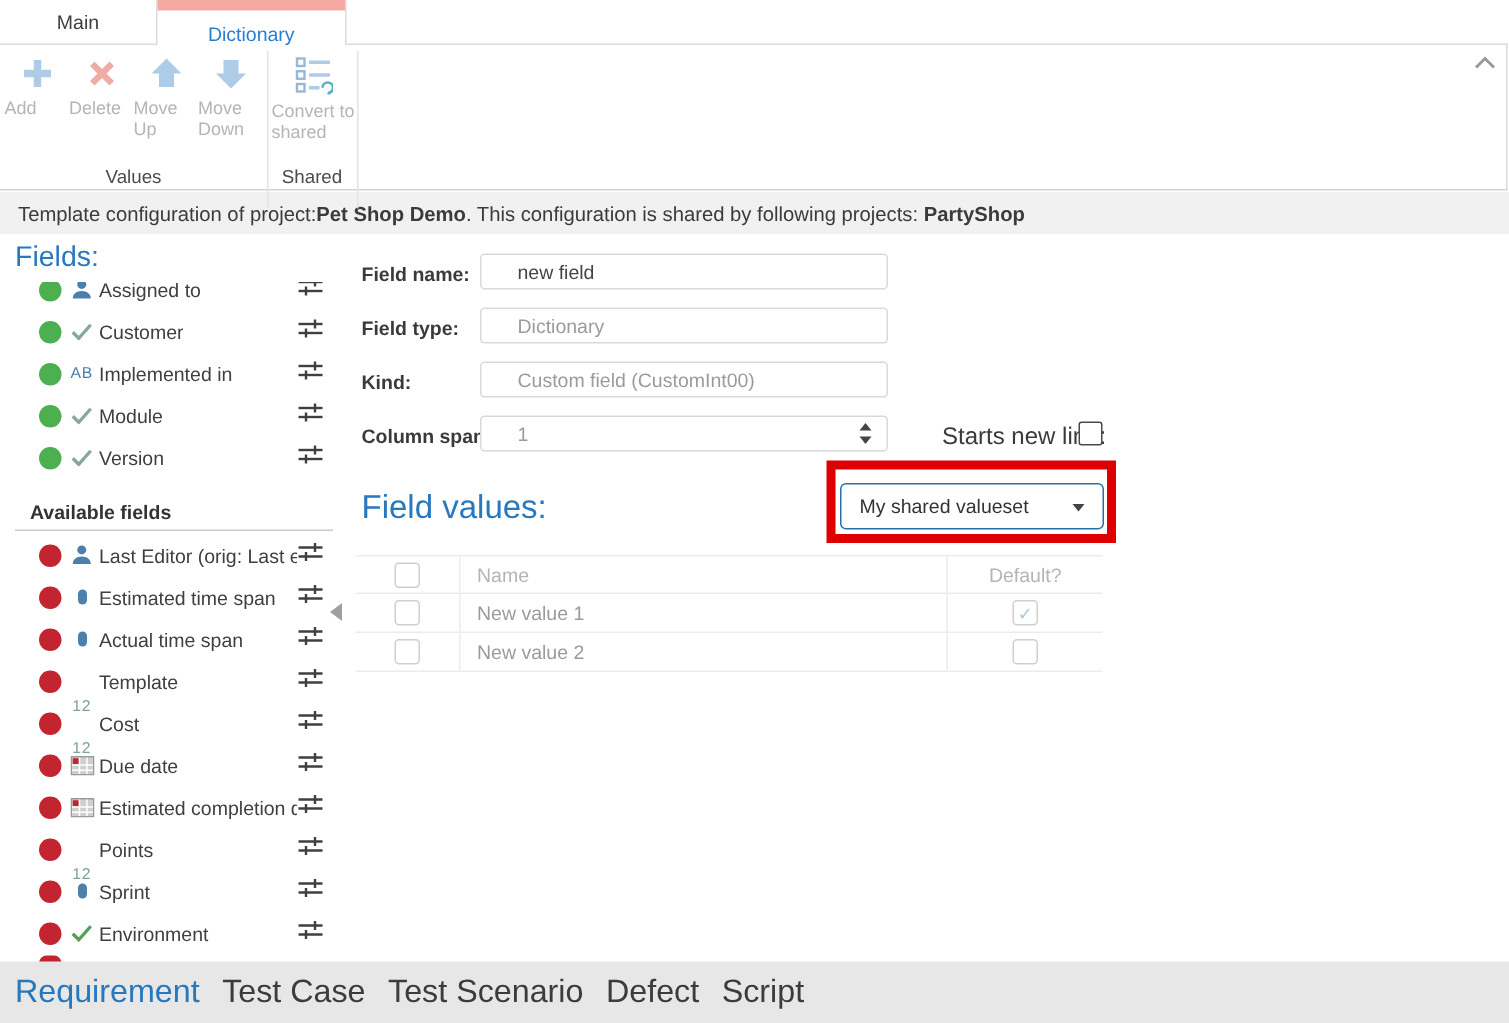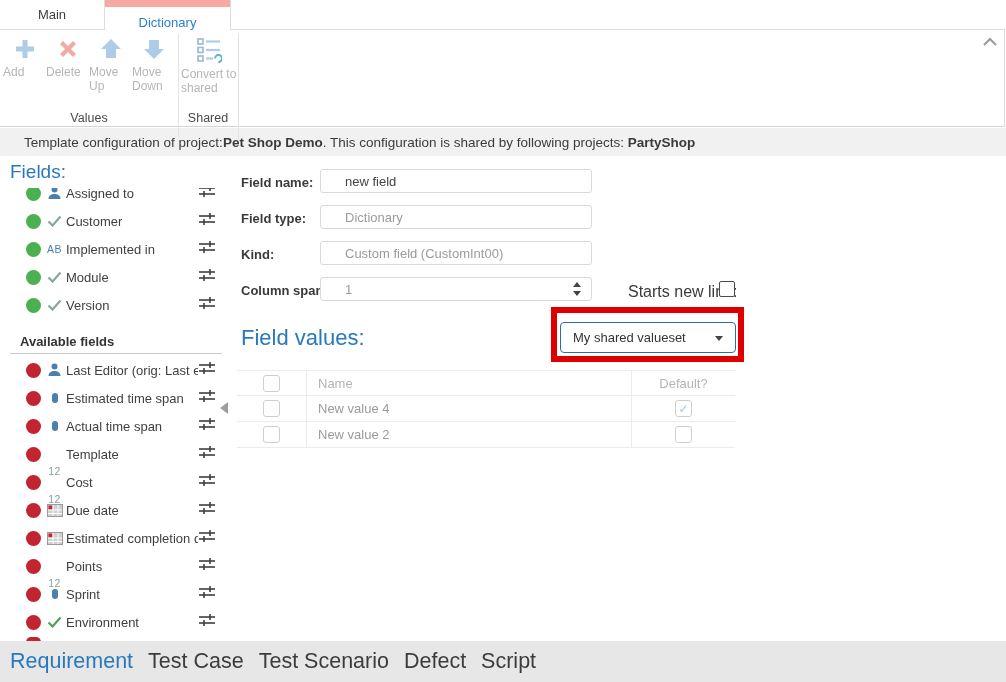--- a/index.html
+++ b/index.html
@@ -21,21 +21,21 @@
                  border-top:1px solid #dcdcdc; border-bottom:1px solid #d4d4d4; border-right:1px solid #dcdcdc; z-index:1; }
   .rbtn { position:absolute; top:7px; width:44px; height:88px; text-align:left; cursor:default; }
   .rbtn .ricon { display:block; margin:0 auto 4px auto; }
   .rbtn .rlabel { font-size:12px; line-height:14px; color:#b5b5b5; }
   .rgroup-sep { position:absolute; top:4px; width:1px; height:105px; background:#e3e3e3; }
   .rgroup-label { position:absolute; top:81px; text-align:center; font-size:12.5px; color:#4a4a4a; }
   .chevron-up { position:absolute; left:982px; top:5px; width:16px; height:14px; }
 
   
   .infobar { left:0; top:128px; width:1006px; height:28px; background:#f1f1f1; 
-             display:flex; align-items:center; padding-left:24px; font-size:13.5px; color:#3b3b3b; }
+             display:flex; align-items:center; padding-left:12px; font-size:13.5px; color:#3b3b3b; }
   .infobar b { font-weight:bold; }
 
   
   .fields-title { left:10px; top:161px; font-size:19px; color:#2878be; }
   .flist { overflow:hidden; }
   .frow { height:28px; display:flex; align-items:center; }
   .fdot { width:15px; height:15px; border-radius:50%; margin-left:26px; flex:none; }
   .fdot.green { background:#4caf50; }
   .fdot.red { background:#c2252f; }
   .ficon { width:19px; margin-left:4px; flex:none; display:flex; justify-content:center; align-items:center; }
@@ -453,21 +453,21 @@
       <div class="vc1">
           <span class="cb"></span>
         </div>
       <div class="vc2" style="color:#b4b4b4;">Name</div>
       <div class="vc3">Default?</div>
     </div>
     <div class="vrow">
       <div class="vc1">
           <span class="cb"></span>
         </div>
-      <div class="vc2">New value 4</div>
+      <div class="vc2">New value 1</div>
       <div class="vc3">
           <span class="cb">✓</span>
         </div>
     </div>
     <div class="vrow">
       <div class="vc1">
           <span class="cb"></span>
         </div>
       <div class="vc2">New value 2</div>
       <div class="vc3">

